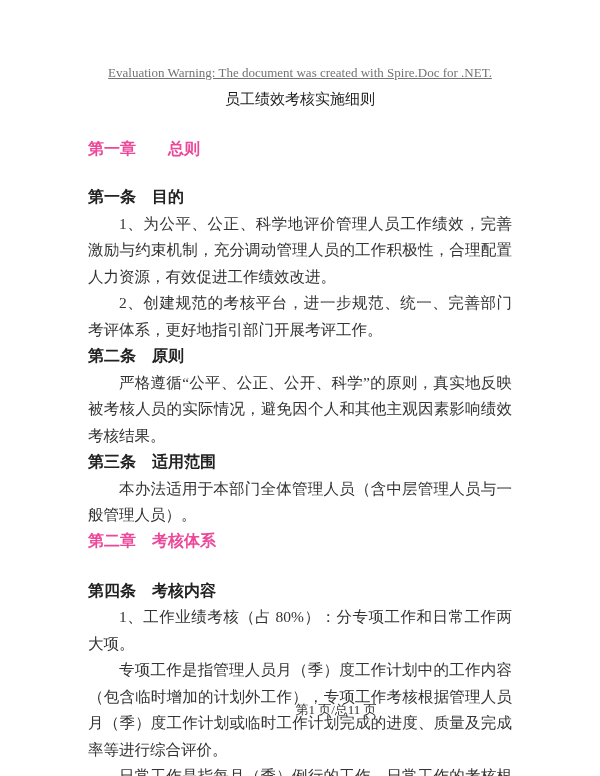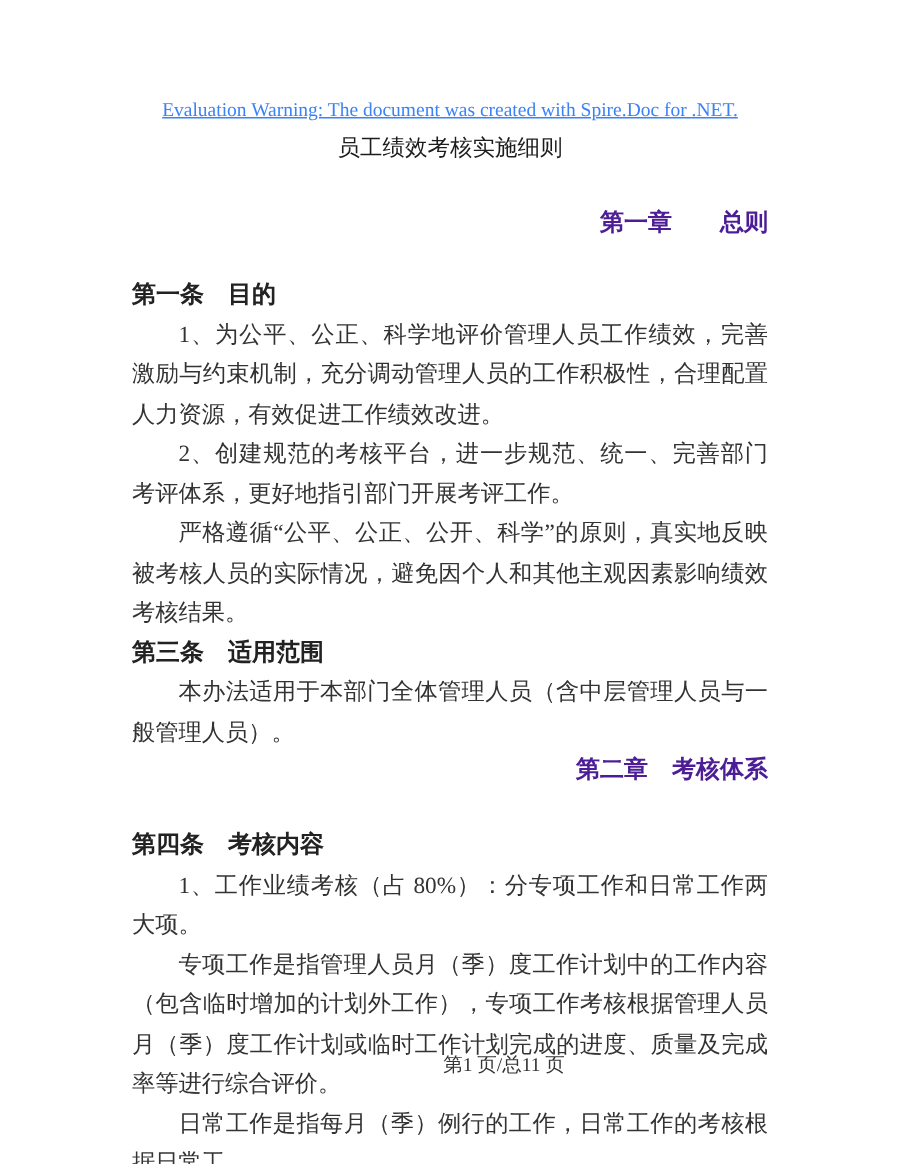--- a/index.html
+++ b/index.html
@@ -13,41 +13,41 @@
     height: 776px;
     margin: 0 auto;
     background: #ffffff;
     box-sizing: border-box;
     padding: 64px 88px 0 88px;
     overflow: hidden;
     font-family: "Liberation Serif", "DejaVu Serif", serif;
     color: #333333;
   }
   .warning {
-    color: #3b82f6;
+    color: #737373;
     font-size: 13px;
     line-height: 17px;
     text-align: center;
     text-decoration: underline;
     margin: 0 0 3px 0;
     font-family: "Liberation Serif", "DejaVu Serif", serif;
   }
   .doc-title {
     font-size: 15px;
     font-weight: 400;
     color: #1c1c1c;
     text-align: center;
     line-height: 30px;
     margin: 0;
   }
   .chapter {
     font-size: 16px;
     font-weight: bold;
-    color: #4c1d95;
-    text-align: right;
+    color: #ec4899;
+    text-align: left;
     line-height: 22px;
     margin: 24px 0 24px 0;
   }
   .chapter.second {
     margin: 1px 0 26px 0;
   }
   .article {
     font-size: 16px;
     font-weight: bold;
     color: #222222;
@@ -84,20 +84,21 @@
   <h1 class="doc-title">员工绩效考核实施细则</h1>
 
   <h2 class="chapter">第一章　　总则</h2>
 
   <h3 class="article">第一条　目的</h3>
 
   <p class="para">1、为公平、公正、科学地评价管理人员工作绩效，完善激励与约束机制，充分调动管理人员的工作积极性，合理配置人力资源，有效促进工作绩效改进。</p>
 
   <p class="para">2、创建规范的考核平台，进一步规范、统一、完善部门考评体系，更好地指引部门开展考评工作。</p>
 
+  <h3 class="article">第二条　原则</h3>
 
   <p class="para">严格遵循“公平、公正、公开、科学”的原则，真实地反映被考核人员的实际情况，避免因个人和其他主观因素影响绩效考核结果。</p>
 
   <h3 class="article">第三条　适用范围</h3>
 
   <p class="para">本办法适用于本部门全体管理人员（含中层管理人员与一般管理人员）。</p>
 
   <h2 class="chapter second">第二章　考核体系</h2>
 
   <h3 class="article">第四条　考核内容</h3>

